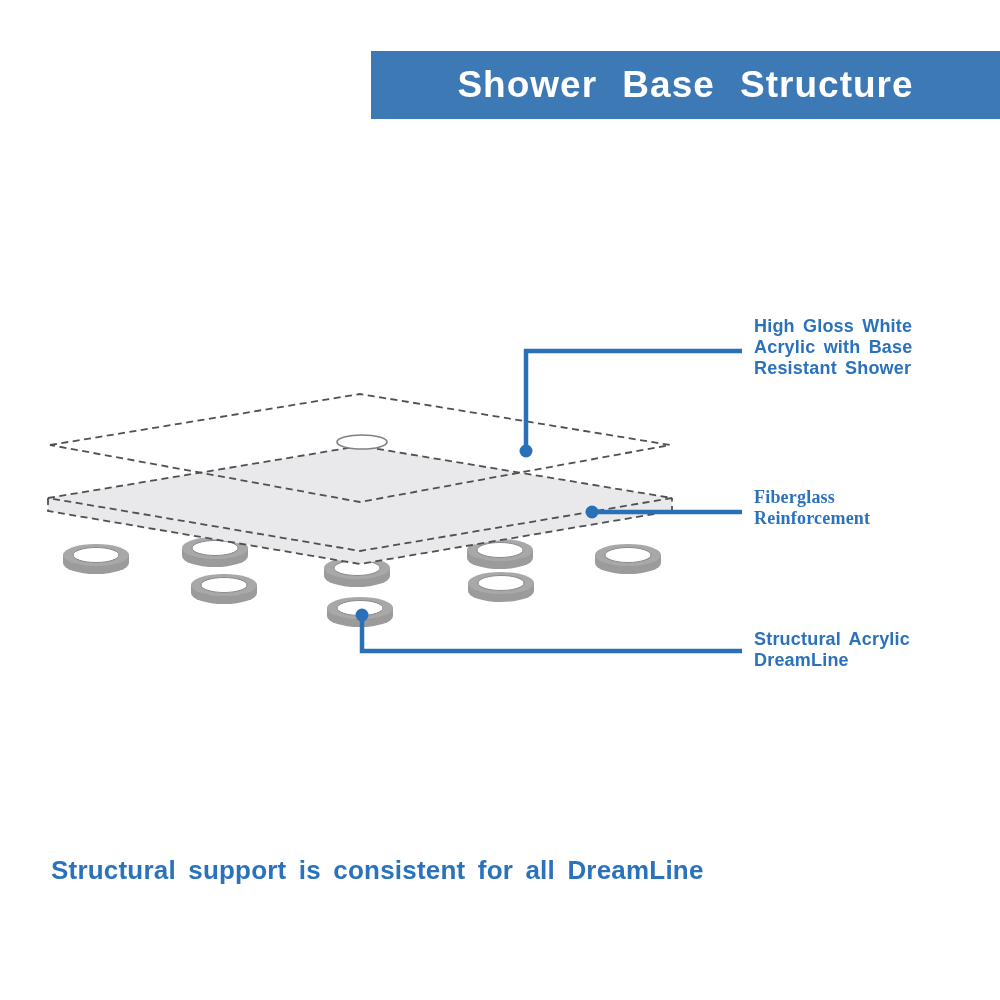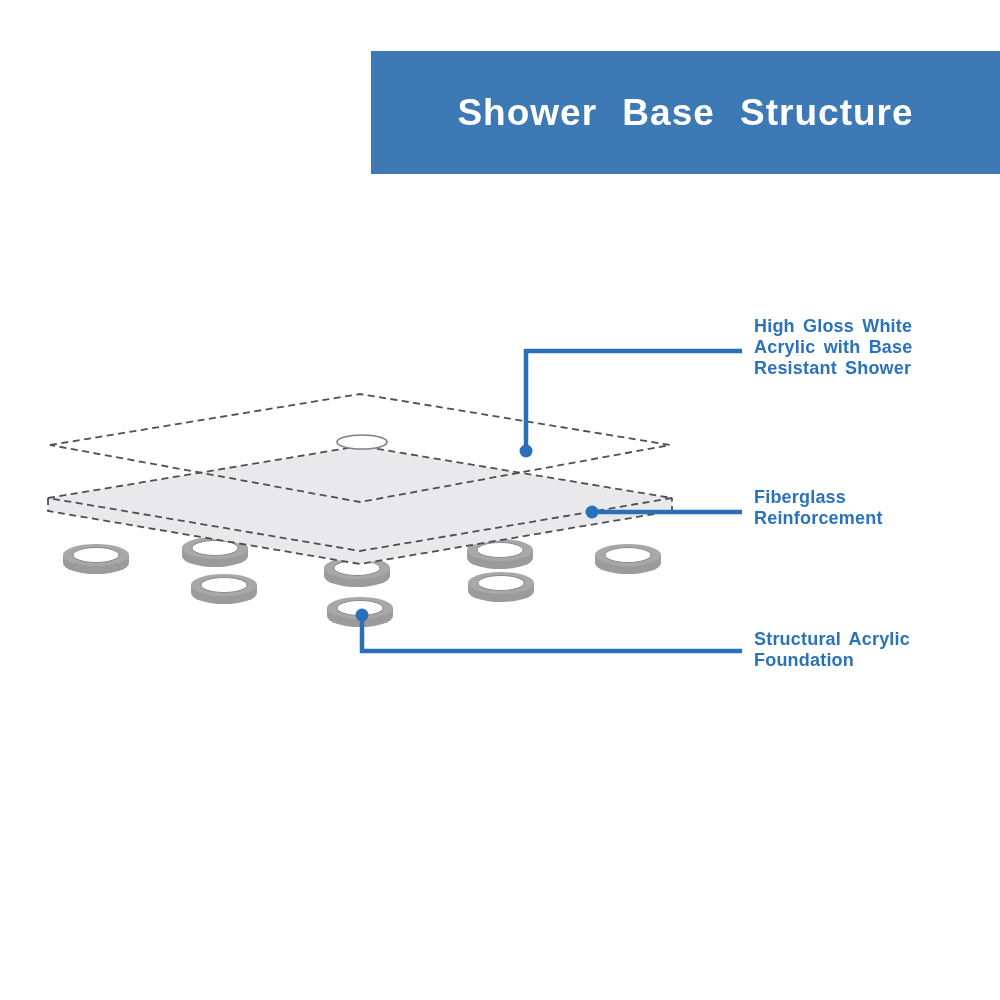--- a/index.html
+++ b/index.html
@@ -1,35 +1,35 @@
 <!DOCTYPE html>
 <html><head>
 <meta charset="utf-8">
 <style>
   html,body{margin:0;padding:0;}
   body{
     width:1000px;height:1000px;background:#ffffff;position:relative;overflow:hidden;
     font-family:"Liberation Sans", sans-serif;
   }
   .banner{
-    position:absolute;left:371px;top:51px;right:0;height:123px;
+    position:absolute;left:371px;top:51px;right:0;height:68px;
     background:#3d79b5;display:flex;align-items:center;justify-content:center;
   }
   .banner h1{
     margin:0;color:#ffffff;font-size:37px;font-weight:700;
     letter-spacing:1px;word-spacing:14px;white-space:nowrap;
   }
   svg.diagram{position:absolute;left:0;top:0;width:1000px;height:1000px;}
   .callout{
     position:absolute;left:754px;color:#2b72bc;font-weight:700;
     font-size:18px;line-height:21px;letter-spacing:.2px;word-spacing:3px;white-space:nowrap;
   }
   .callout span{display:block;}
   #callout-acrylic{top:316px;}
-  #callout-fiberglass{top:487px;}
+  #callout-fiberglass{top:487px;font-family:Liberation Serif, serif;}
   #callout-support{top:629px;}
   .footer{
     position:absolute;left:51px;top:855px;color:#2b72bc;font-weight:700;
     font-size:26px;line-height:30px;letter-spacing:.2px;word-spacing:5px;white-space:nowrap;
   }
   .footer span{display:block;}
 </style>
 </head>
 <body>
 
@@ -92,19 +92,20 @@
     <span>Resistant Shower</span>
   </div>
 
   <div class="callout" id="callout-fiberglass">
     <span>Fiberglass</span>
     <span>Reinforcement</span>
   </div>
 
   <div class="callout" id="callout-support">
     <span>Structural Acrylic</span>
-    <span>Foundation</span>
+    <span>DreamLine</span>
   </div>
 
   <div class="footer">
+    <span>Structural support is consistent for all DreamLine</span>
   </div>
 
 </div>
 
 </body></html>

